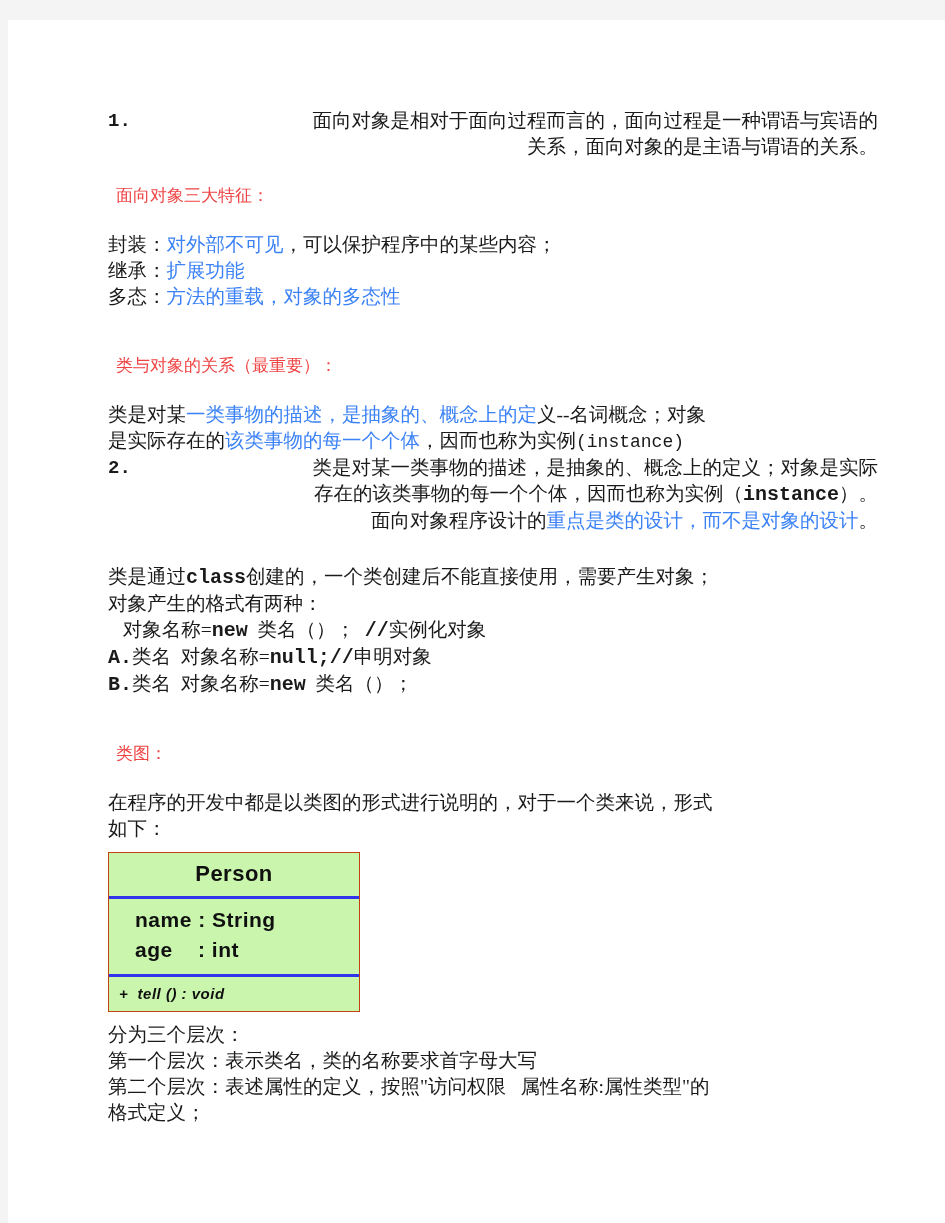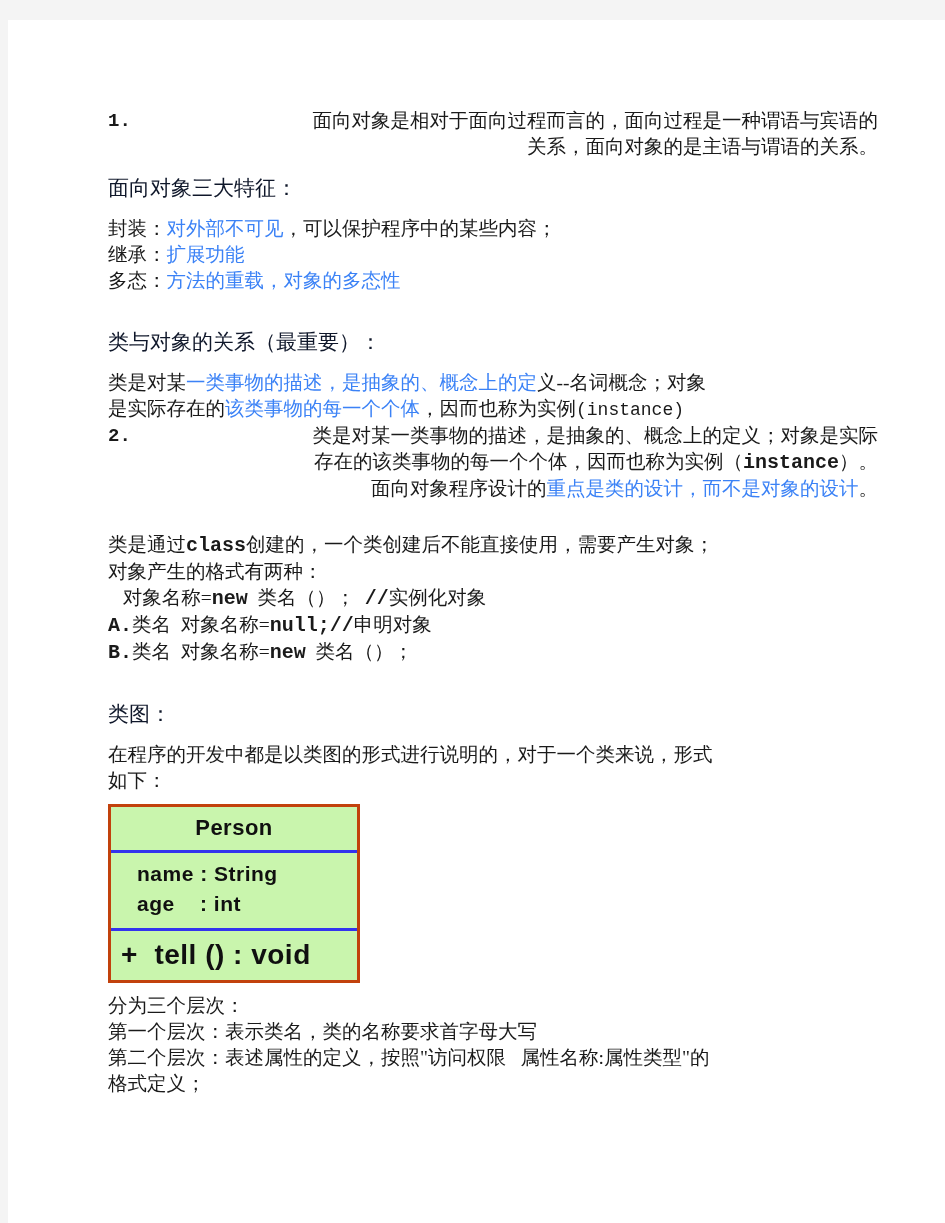--- a/index.html
+++ b/index.html
@@ -44,25 +44,25 @@
   }
   .monob {
     font-family: "Liberation Mono", monospace;
     font-size: 20px;
     font-weight: bold;
   }
 
   
   .h {
     font-family: "Liberation Serif", serif;
-    font-size: 21px;
+    font-size: 17px;
     line-height: 36px;
     font-weight: normal;
-    color: #0f172a;
-    margin: 0;
+    color: #ef4444;
+    margin: 8px;
     white-space: pre;
   }
 
   
   .numitem {
     display: flex;
     align-items: flex-start;
   }
   .nummark {
     font-family: "Liberation Mono", monospace;
@@ -83,21 +83,21 @@
     text-align: right;
   }
 
   
   .gap-s { height: 10px; }
   .gap-l { height: 30px; }
 
   
   #uml {
     width: 252px;
-    border: 3px solid #c2410c;
+    border: 1px solid #c2410c;
     background: #c9f5ad;
     box-sizing: border-box;
     font-family: "Liberation Sans", sans-serif;
   }
   #uml .cell {
     color: #101010;
     font-weight: bold;
     letter-spacing: 0.5px;
   }
   #uml .sec-name {
@@ -112,23 +112,24 @@
   }
   #uml .attr {
     font-size: 21px;
     padding: 2px 4px 4px 26px;
     white-space: pre;
   }
   #uml .sec-ops {
     padding: 6px 0 7px 0;
   }
   #uml .op {
-    font-size: 28px;
+    font-size: 15px;
     padding: 2px 0 2px 10px;
     white-space: pre;
+    font-style: italic;
   }
 </style>
 </head>
 <body>
 
 <div id="page">
   <div id="content">
 
     <div class="numitem">
       <div class="nummark">1.</div>

